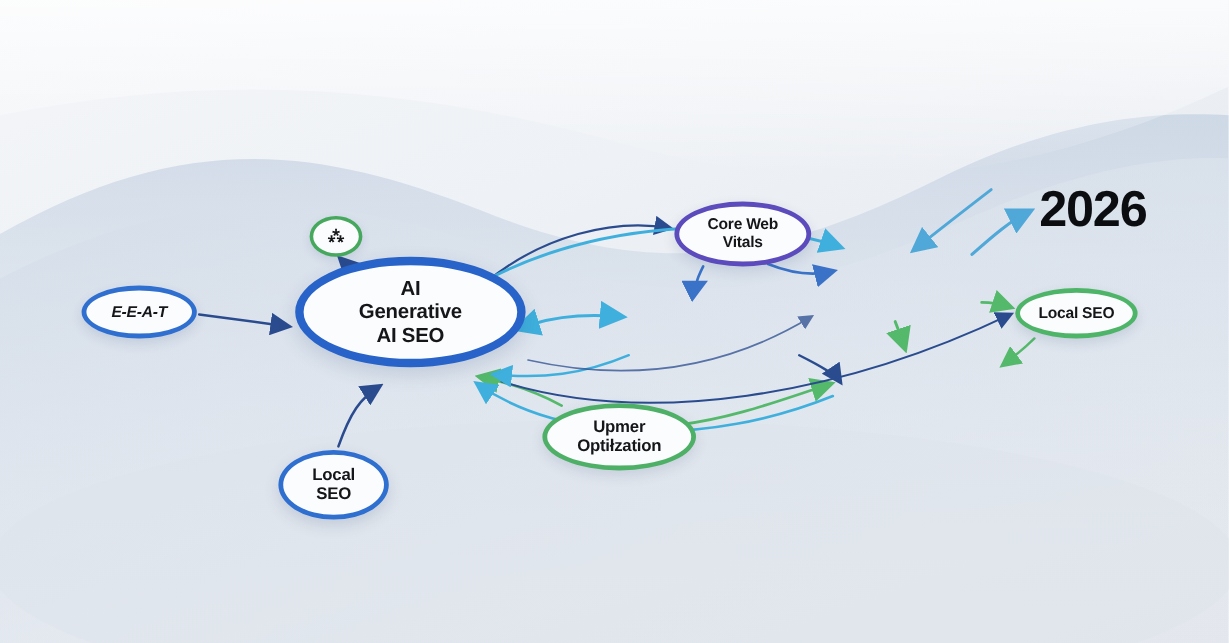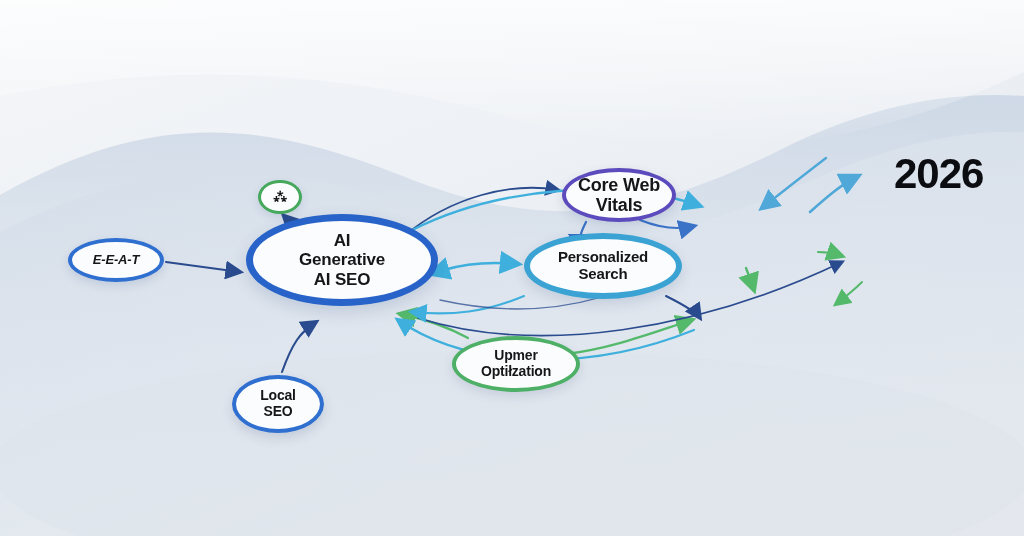--- a/index.html
+++ b/index.html
@@ -75,21 +75,21 @@
     left: 232px; top: 375px;
     width: 92px; height: 58px;
     border: 4px solid #2f6fd0;
     font-size: 14px;
     box-shadow: 0 5px 12px rgba(40,70,120,0.16);
   }
   #node-core-web {
     left: 562px; top: 168px;
     width: 114px; height: 54px;
     border: 4px solid #5b4bbd;
-    font-size: 18px;
+    font-size: 13px;
     box-shadow: 0 4px 11px rgba(40,70,120,0.14);
   }
   #node-personalized {
     left: 524px; top: 233px;
     width: 158px; height: 66px;
     border: 6px solid #3aa3d3;
     font-size: 15px;
     box-shadow: 0 5px 13px rgba(40,70,120,0.15);
   }
   #node-semantic {
@@ -120,21 +120,20 @@
     font-size: 14px;
     box-shadow: 0 4px 11px rgba(40,70,120,0.14);
   }
   #year-label {
     position: absolute;
     left: 866px; top: 150px;
     font-size: 42px;
     font-weight: bold;
     color: #0c0d10;
     letter-spacing: -1px;
-    margin-left: 28px;
   }
 </style>
 </head>
 <body>
 
 <div id="canvas">
 
   <svg id="bg-svg" viewBox="0 0 1024 536" preserveAspectRatio="none">
     <defs>
       <linearGradient id="wave1" x1="0" y1="0" x2="0" y2="1">
@@ -250,28 +249,25 @@
       </span>
     </div>
 
     <div class="node" id="node-core-web">
       <span class="label">
         <span>Core Web</span><br>
         <span>Vitals</span>
       </span>
     </div>
 
-    <div class="node" id="node-personalized">
-      <span class="label">
-        <span>Personalized</span><br>
-        <span>Search</span>
-      </span>
-    </div>
-
-
+
+
+    <div class="node" id="node-local-right">
+      <span class="label">Local SEO</span>
+    </div>
 
 
     <div class="node" id="node-upmer">
       <span class="label">
         <span>Upmer</span><br>
         <span>Optiłzation</span>
       </span>
     </div>
 
     <div id="year-label">2026</div>

